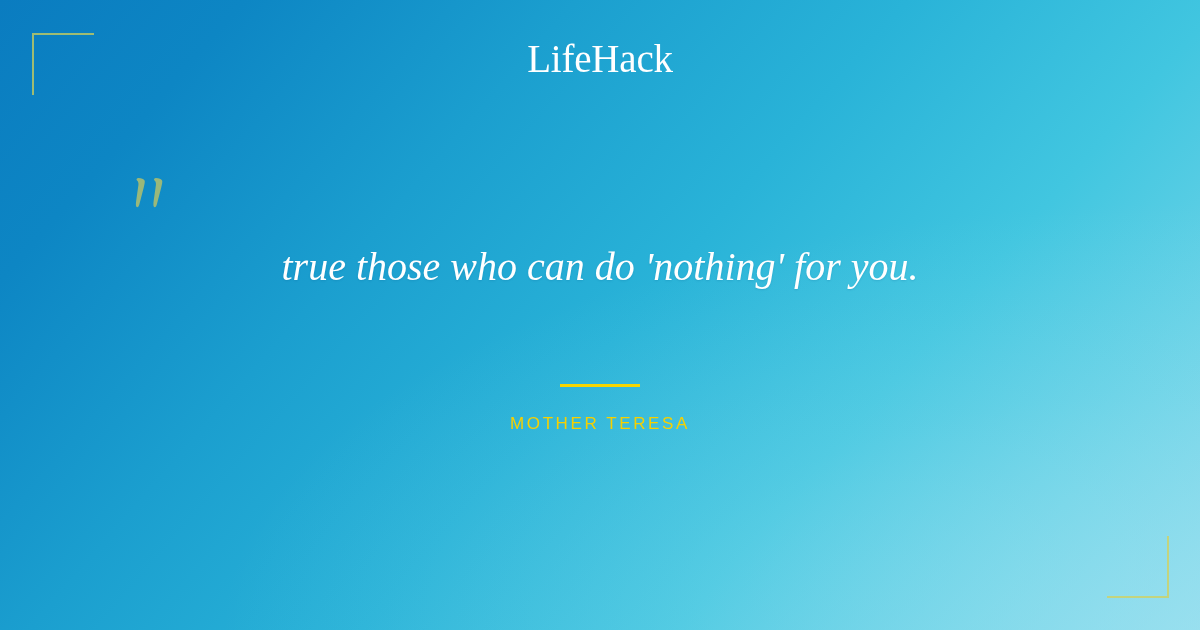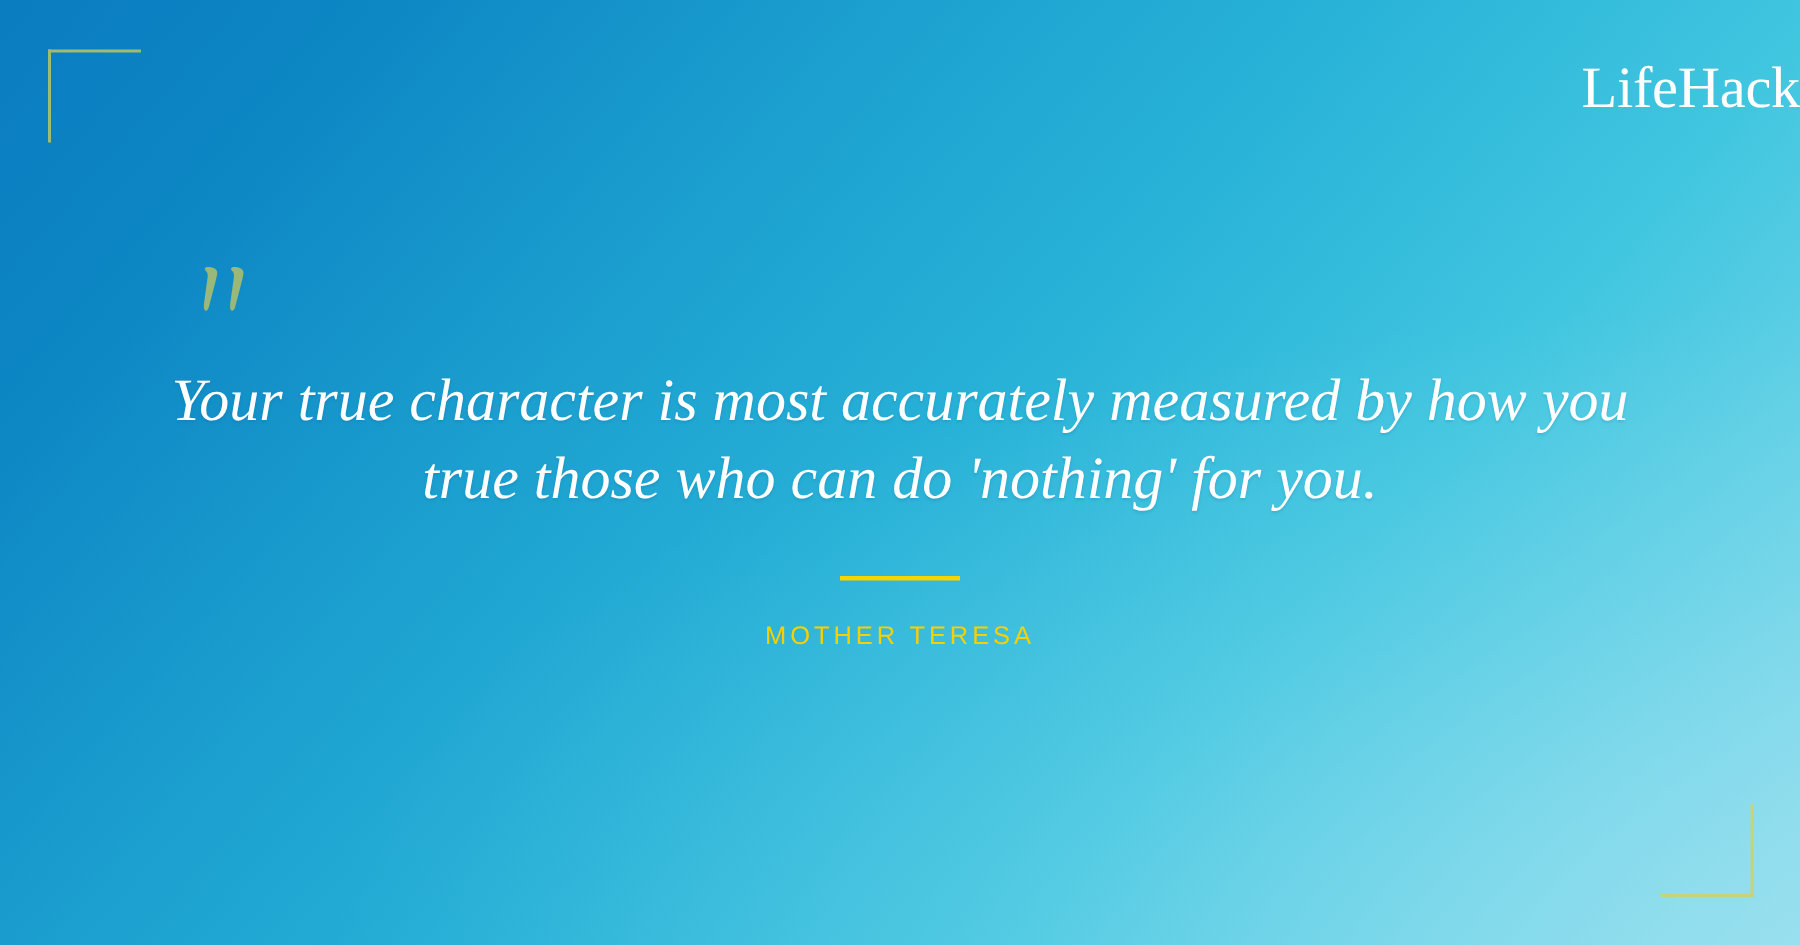--- a/index.html
+++ b/index.html
@@ -59,21 +59,21 @@
     border-bottom: 2px solid #c3d47e;
     border-right: 2px solid #c3d47e;
   }
 
   
   #brand-logo {
     position: absolute;
     top: 39px;
     left: 0;
     width: 1200px;
-    text-align: right;
+    text-align: center;
     font-family: "Liberation Serif", "DejaVu Serif", serif;
     font-size: 39px;
     line-height: 1.05;
     color: #ffffff;
     letter-spacing: -0.2px;
     font-weight: 400;
   }
 
   
   #open-quote-mark {
@@ -144,21 +144,20 @@
   <div id="open-quote-mark">
     <svg width="60" height="70" viewBox="0 0 60 70" xmlns="http://www.w3.org/2000/svg" aria-hidden="true">
       <g fill="#9ab87a">
         <path d="M14.5 32 C17.4 32 19.8 33.0 20.6 34.6 C21.1 35.7 20.6 38.1 19.6 42.0 L15.4 58.2 C14.9 60.1 14.2 61.2 13.3 61.2 C12.4 61.2 11.9 60.2 11.9 58.4 C11.9 57.1 12.1 55.2 12.5 52.6 L14.4 39.0 C14.7 36.9 14.2 35.4 13.0 34.4 C12.1 33.6 12.5 32 14.5 32 Z"></path>
         <path d="M32.0 32 C34.9 32 37.3 33.0 38.1 34.6 C38.6 35.7 38.1 38.1 37.1 42.0 L32.9 58.2 C32.4 60.1 31.7 61.2 30.8 61.2 C29.9 61.2 29.4 60.2 29.4 58.4 C29.4 57.1 29.6 55.2 30.0 52.6 L31.9 39.0 C32.2 36.9 31.7 35.4 30.5 34.4 C29.6 33.6 30.0 32 32.0 32 Z"></path>
       </g>
     </svg>
   </div>
 
   <div id="quote-text">
-    <span class="quote-line">Your true character is most accurately measured by how you</span>
     <span class="quote-line">true those who can do 'nothing' for you.</span>
   </div>
 
   <div id="attribution-divider"></div>
 
   <div id="attribution-name">MOTHER TERESA</div>
 
 </div>
 
 </body></html>

